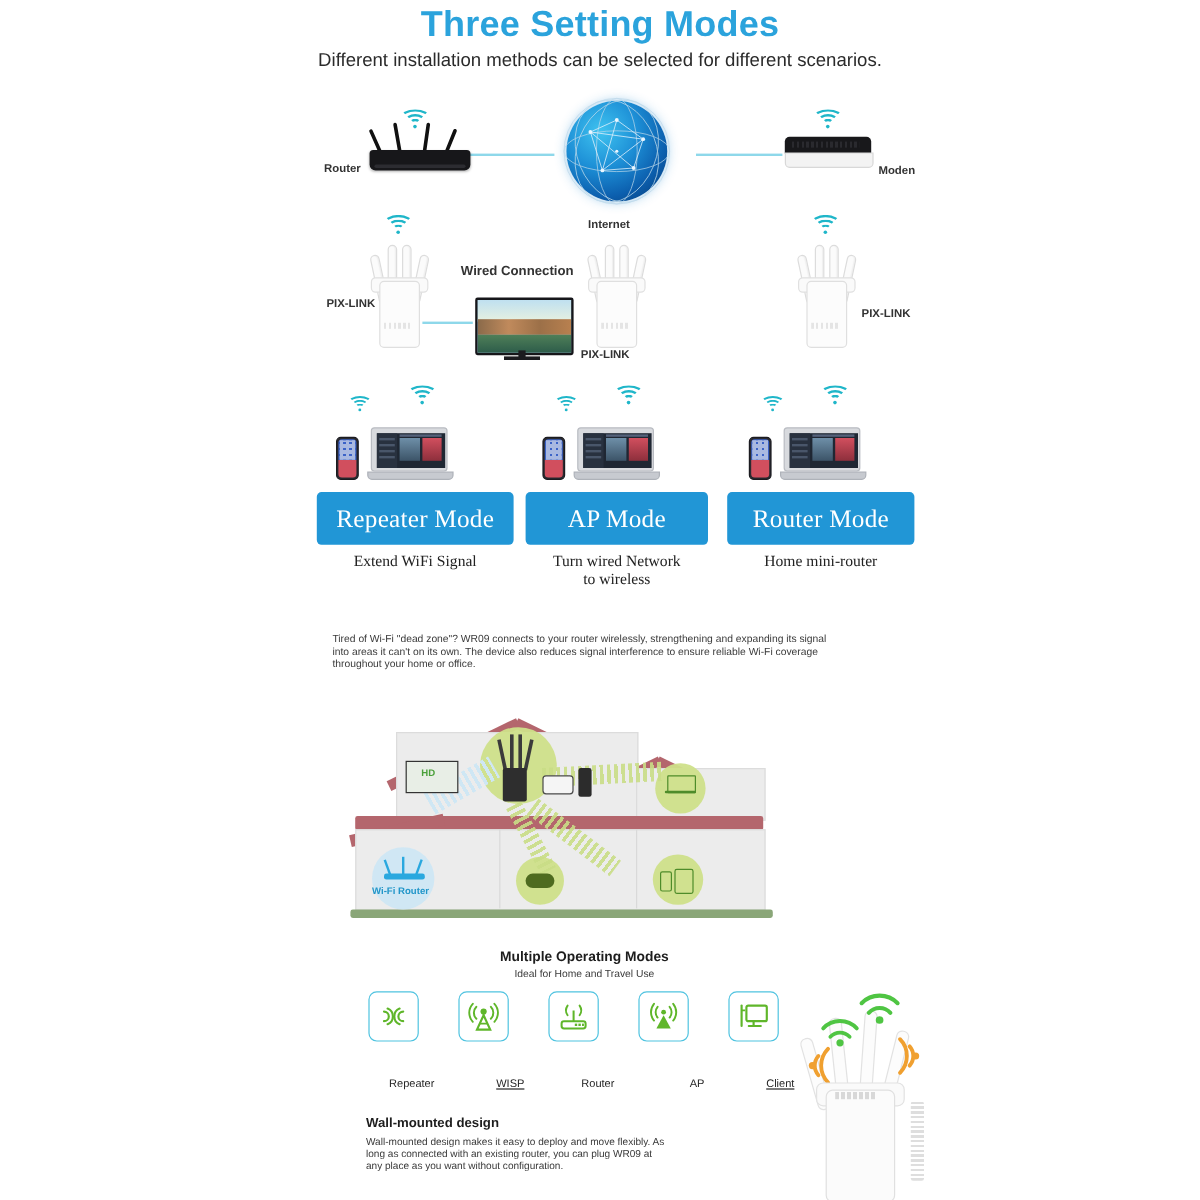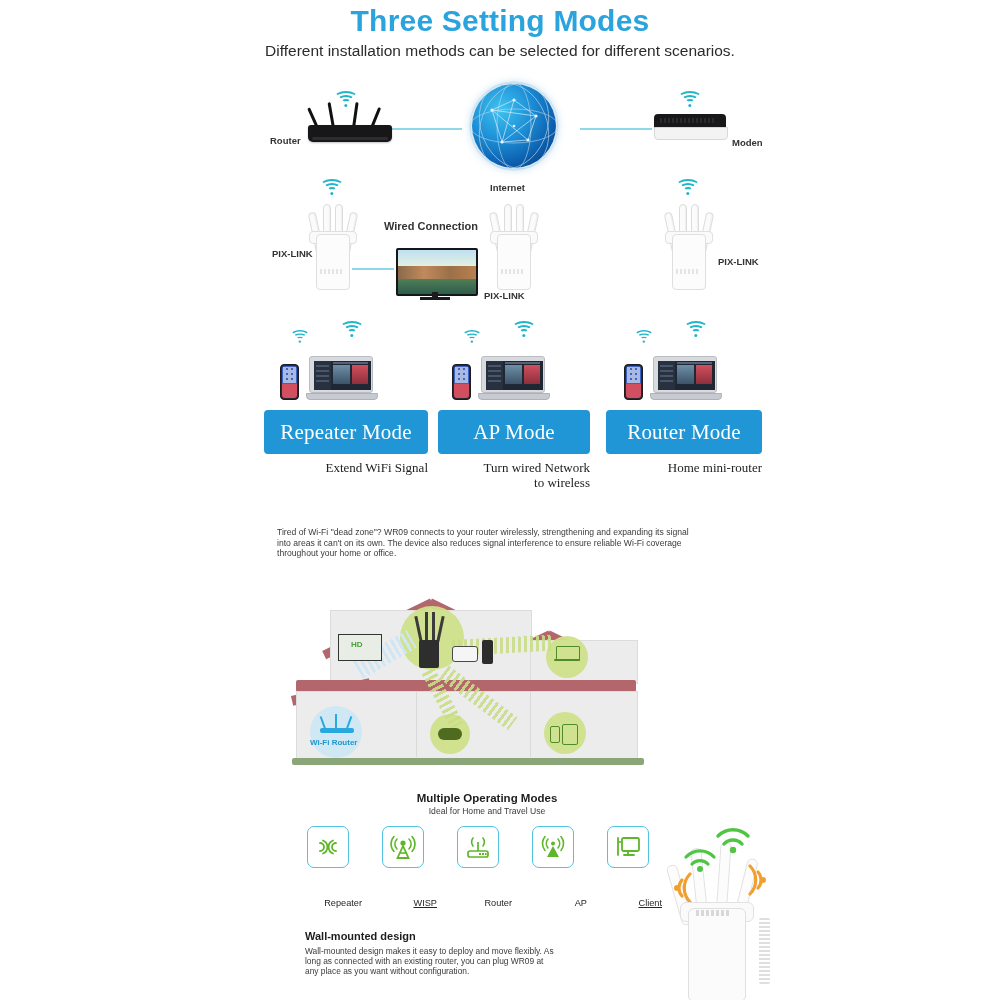--- a/index.html
+++ b/index.html
@@ -102,21 +102,21 @@
   .laptop .scr .bar{position:absolute;left:19px;top:1.5px;width:35px;height:2px;background:#55627a;}
   .laptop .base{position:absolute;left:0;bottom:0;width:70px;height:5px;background:#c7cad0;
          border:1px solid #aeb2b9;border-radius:0 0 4px 4px;}
 
   .line{position:absolute;height:1.6px;background:#8ed8ea;}
 
   
   .modes{position:absolute;left:262px;top:410px;width:500px;height:86px;font-family:Liberation Serif, serif;}
   .mbtn{position:absolute;height:44px;border-radius:4px;color:#fff;font-size:21px;
         display:flex;align-items:center;justify-content:center;letter-spacing:.2px;}
-  .mcap{position:absolute;font-size:13px;color:#222;text-align:right;line-height:15px;}
+  .mcap{position:absolute;font-size:13px;color:#222;text-align:center;line-height:15px;}
 
   
   .boost{position:absolute;left:277px;top:524px;width:420px;}
   .boost h3{margin:0;font-size:11.5px;font-weight:700;color:#1d1d1d;line-height:14px;}
   .boost p{margin:3px 0 0 0;font-size:8.6px;line-height:10.6px;color:#3a3a3a;}
 
   
   .house{position:absolute;left:292px;top:588px;width:400px;height:200px;}
   .hs-roof{position:absolute;background:#b4666d;}
   .hs-wall{position:absolute;background:#ececec;border:1px solid #dcdcdc;}

